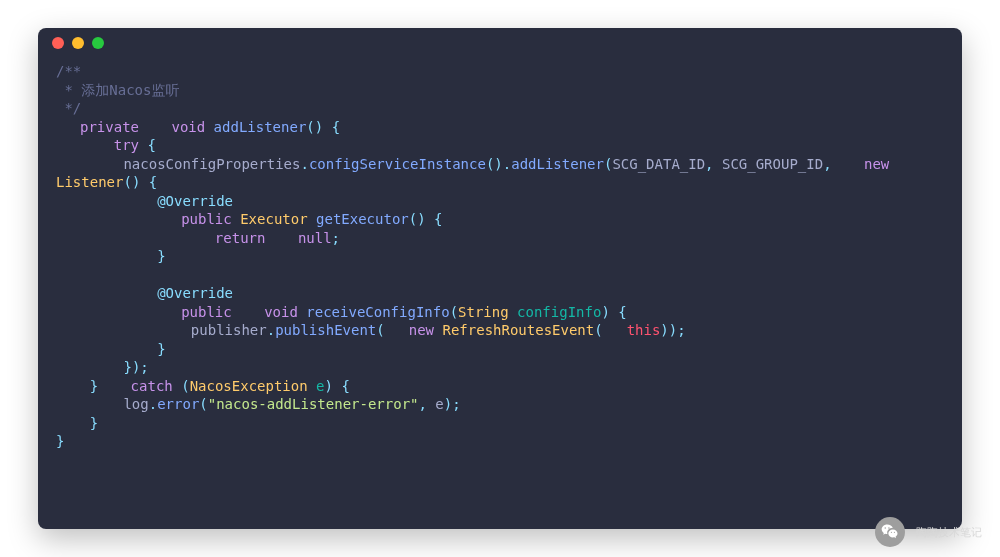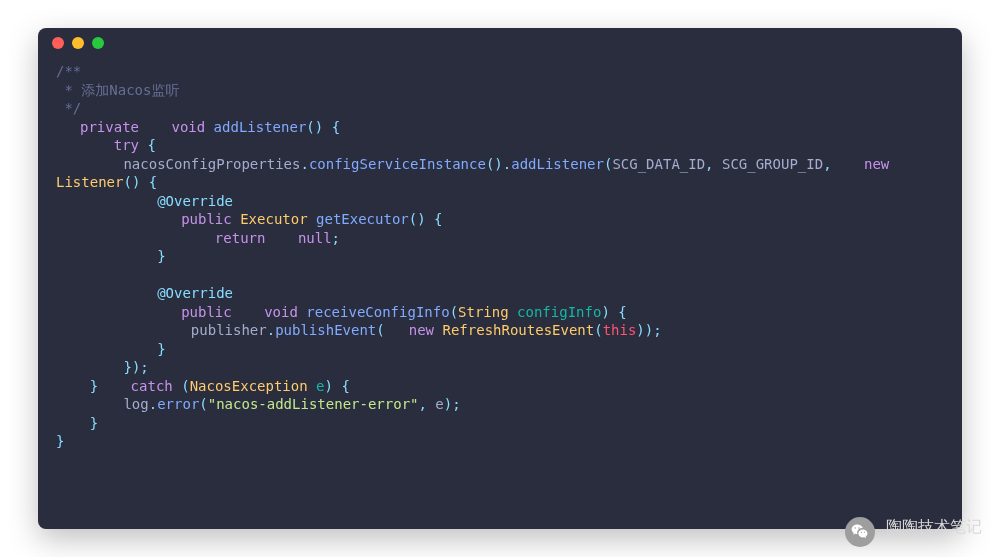--- a/index.html
+++ b/index.html
@@ -47,32 +47,33 @@
     font-family: "SF Mono", Menlo, Monaco, Consolas, monospace;
   }
   .c-comment { color: #676e95; }
   .c-keyword { color: #c792ea; margin-left: 24px; }
   .c-type    { color: #ffcb6b; }
   .c-func    { color: #82aaff; margin-top: 12px; }
   .c-punct   { color: #89ddff; }
   .c-ident   { color: #a6accd; }
   .c-param   { color: #14b8a6; }
   .c-string  { color: #c3e88d; }
-  .c-this    { color: #ff5370; }
+  .c-this    { color: #ff5370; margin-left: 24px; }
   .c-anno    { color: #89ddff; text-align: right; }
 
   .watermark {
     position: absolute;
     right: 18px;
     bottom: 10px;
     display: flex;
+    align-items: center;
     gap: 11px;
     color: #d8d8d8;
     font-family: -apple-system, BlinkMacSystemFont, "Segoe UI", sans-serif;
-    font-size: 16px;
+    font-size: 11px;
   }
   .wm-badge {
     position: relative;
     width: 30px;
     height: 30px;
     background: #9e9e9e;
     border-radius: 50%;
     display: flex;
     align-items: center;
     justify-content: center;

